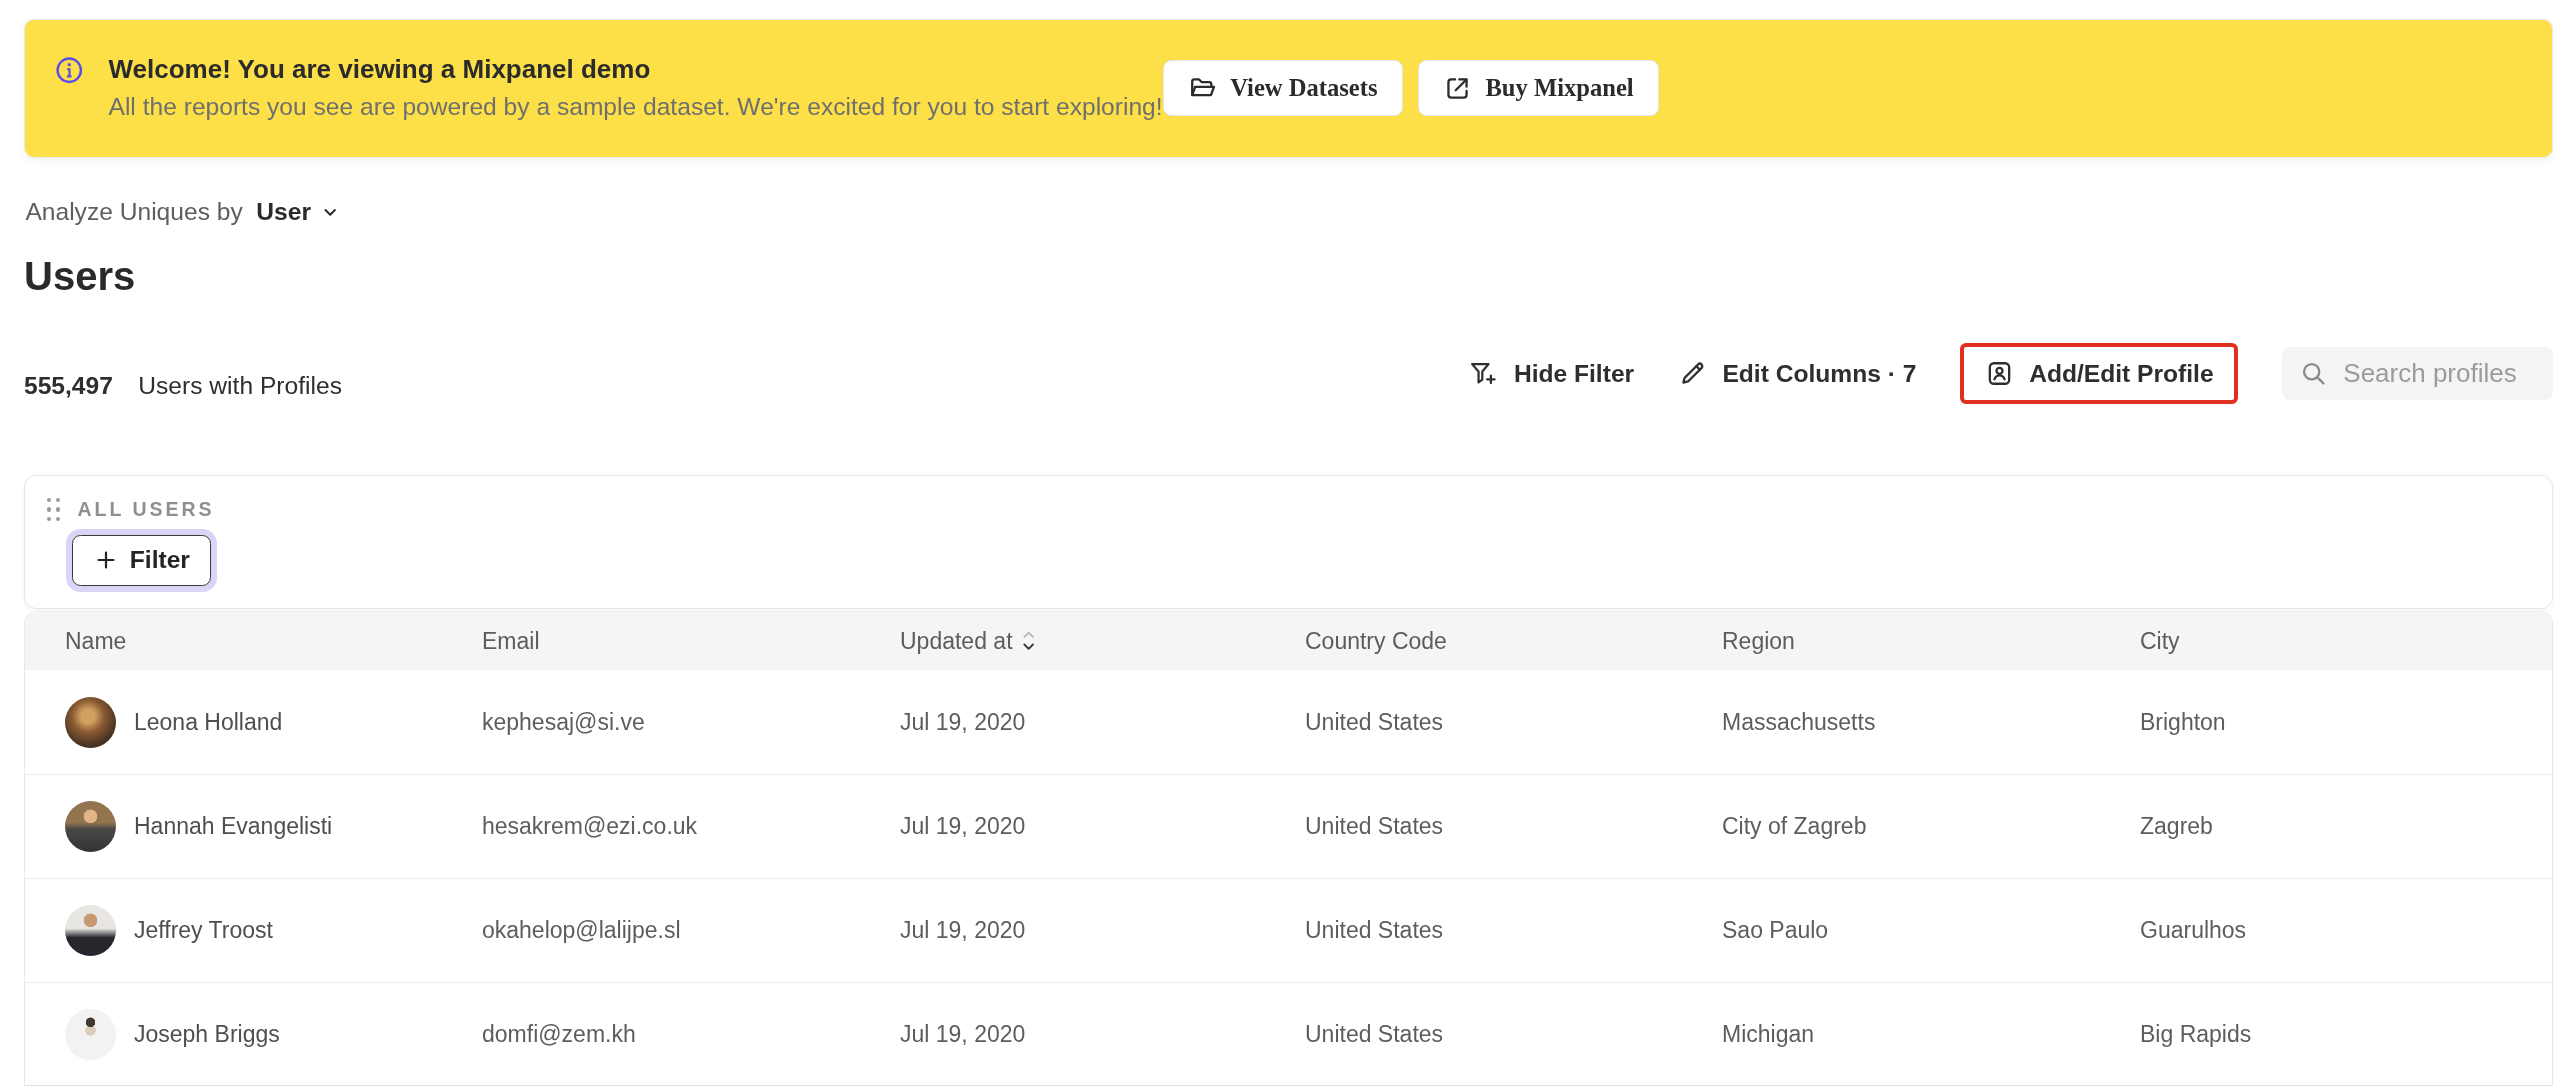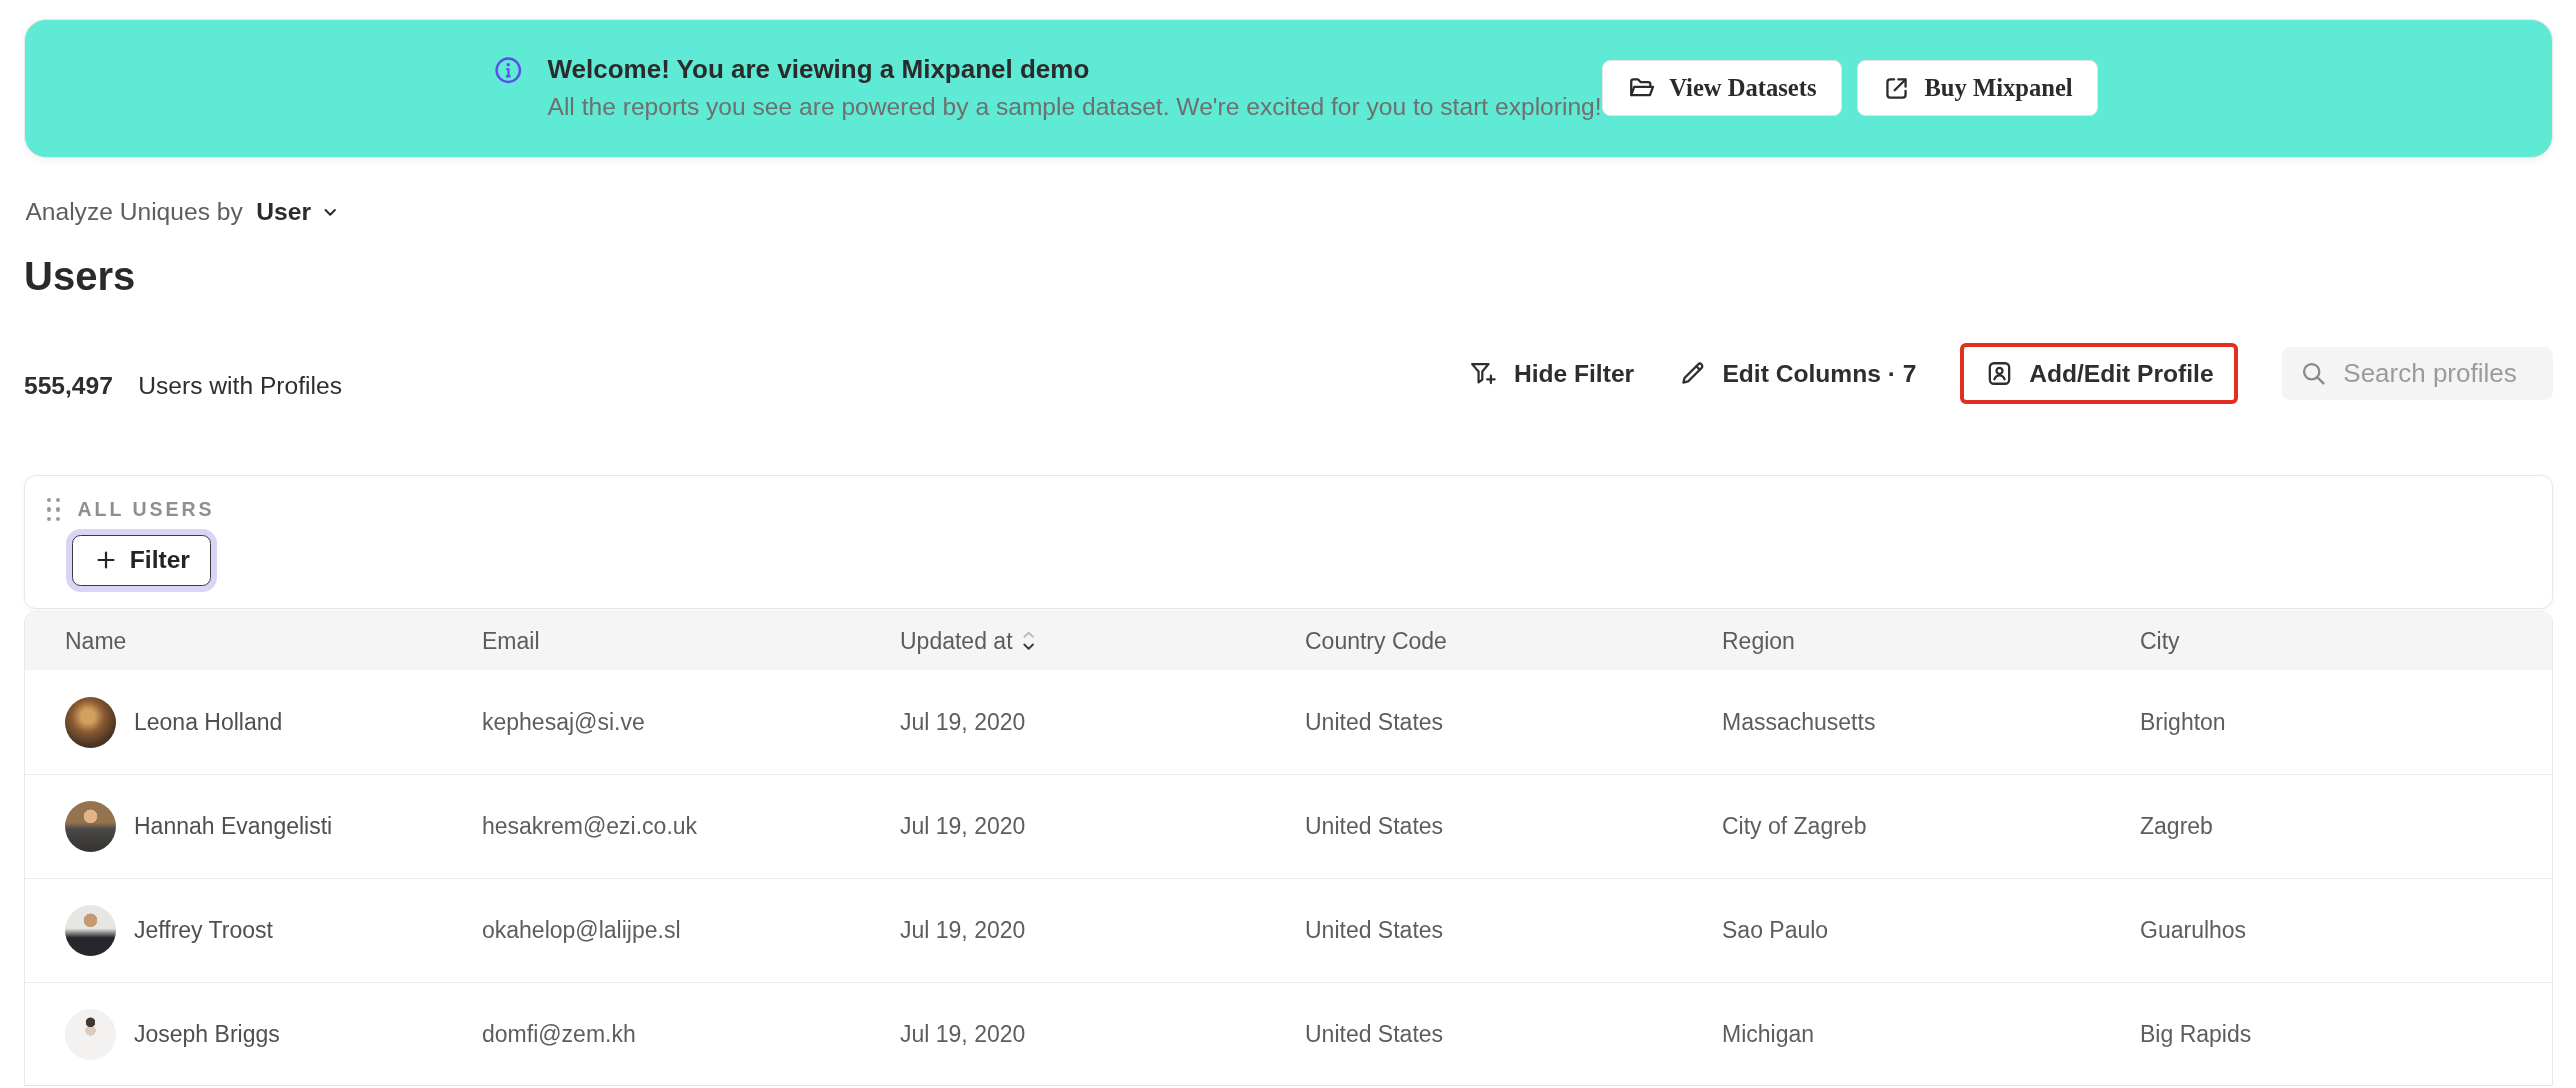--- a/index.html
+++ b/index.html
@@ -2,23 +2,23 @@
 <html style="font-size:13.6px"><head>
 <meta charset="utf-8">
 <style>
   * { margin:0; padding:0; box-sizing:border-box; }
   html,body { width:2576px; height:1089px; background:#ffffff; overflow:hidden;
               font-family:"Liberation Sans", sans-serif; color:#2e2e2e; }
   .page { position:relative; width:2576px; height:1089px; }
 
   
   .banner { position:absolute; left:24px; top:18.7px; width:2529px; height:139px;
-            background:#5eead4; border:0.8px solid #e9e9e9; border-radius:22px;
+            background:#fde047; border:0.8px solid #e9e9e9; border-radius:10px;
             box-shadow:0 2.5px 8.5px rgba(0,0,0,0.05);
-            display:flex; align-items:center; justify-content:center;
+            display:flex; align-items:center; justify-content:flex-start;
             padding:0 15.3px 0 29px; }
   .banner-left { display:flex; align-items:flex-start; gap:24px; }
   .info-icon { flex:0 0 auto; margin-top:4.2px; }
   .banner-title { font-size:26px; font-weight:bold; color:#2b2b2b; line-height:37px; }
   .banner-subtitle { font-size:24.6px; color:#6f6f6f; line-height:37px; }
   .banner-actions { display:flex; gap:15.3px; }
   .btn-light { display:flex; align-items:center; gap:13.6px; height:56px; padding:16px 24px;
                background:#fff; border:0.8px solid #e4e4e4; border-radius:8.5px;
                font-family:Liberation Serif, serif; font-size:24.6px; font-weight:bold; color:#2b2b2b; cursor:pointer; }
 

